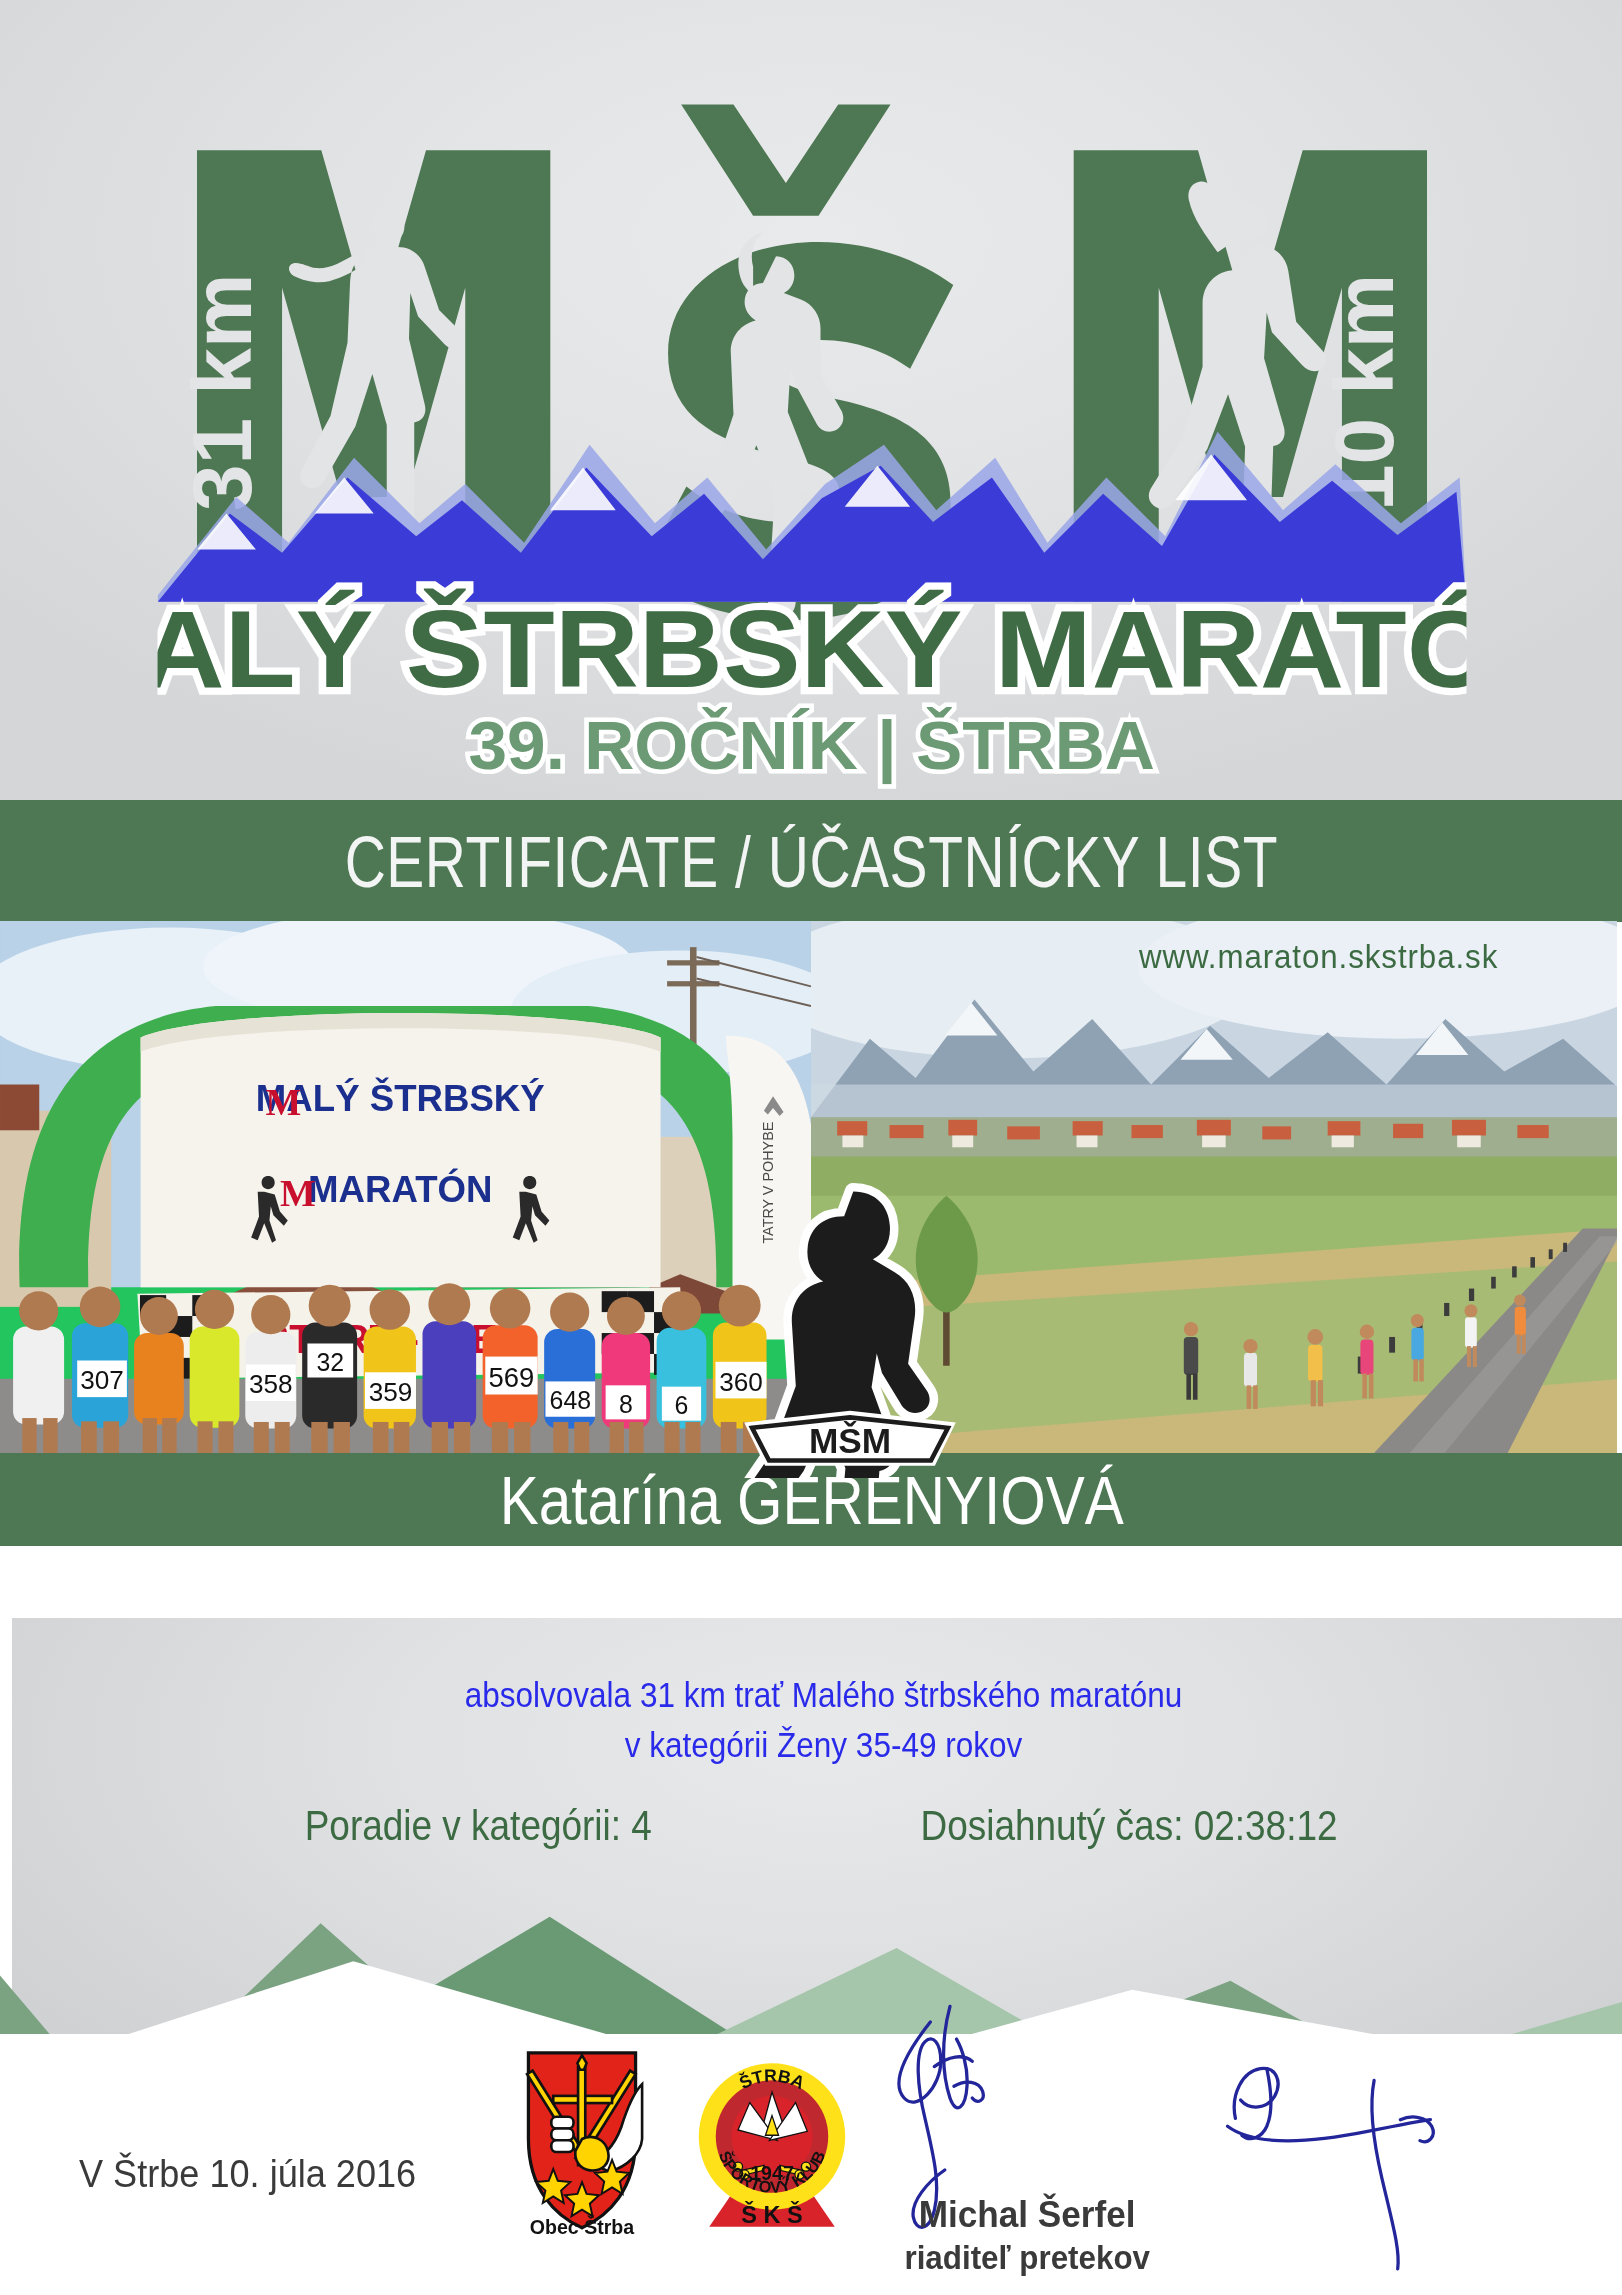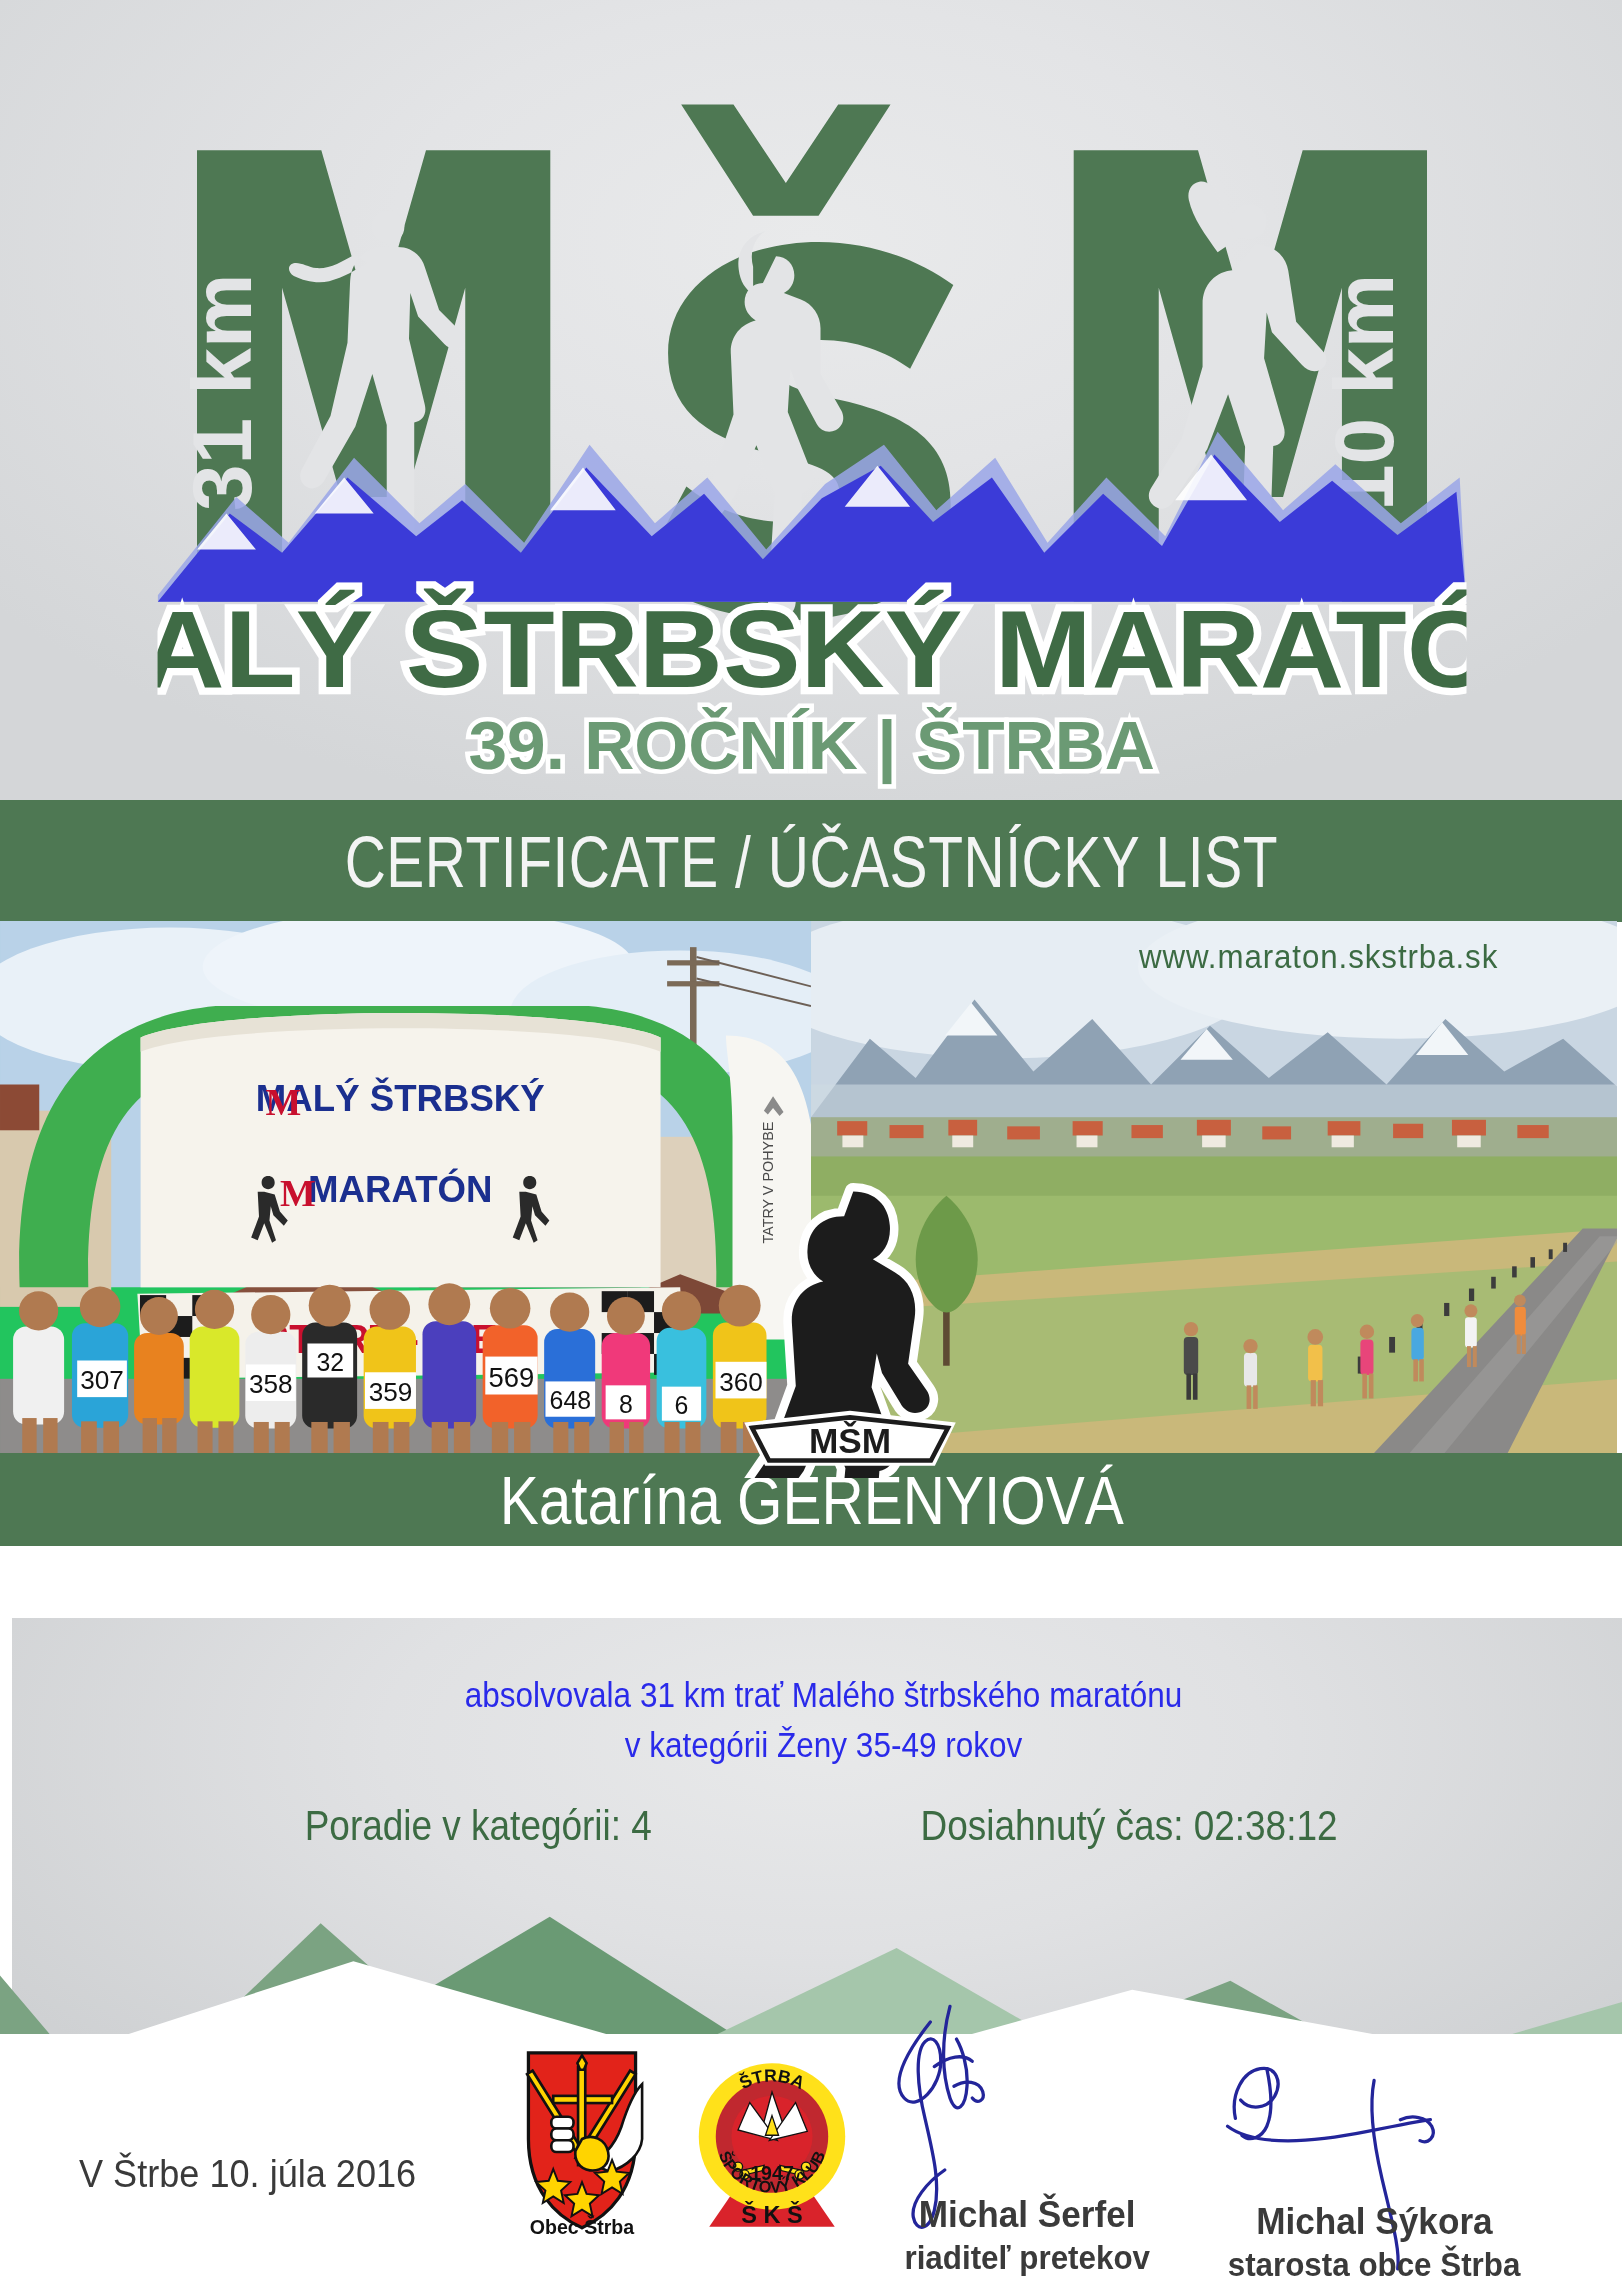--- a/index.html
+++ b/index.html
@@ -605,20 +605,16 @@
         <path d="M260 80 C252 120 258 170 272 230 C288 298 300 340 296 368"></path>
         <path d="M300 140 C318 132 340 136 348 150 C356 166 342 178 330 172"></path>
       </g>
     </svg>
 
     <div class="sig sig-a">
       <div><span class="nm">Michal Šerfel</span></div>
       <div><span class="role">riaditeľ pretekov</span></div>
     </div>
 
-    <div class="sig sig-b">
-      <div><span class="nm">Michal Sýkora</span></div>
-      <div><span class="role">starosta obce Štrba</span></div>
-    </div>
   </div>
 
 </div>
 
 
 </body></html>

